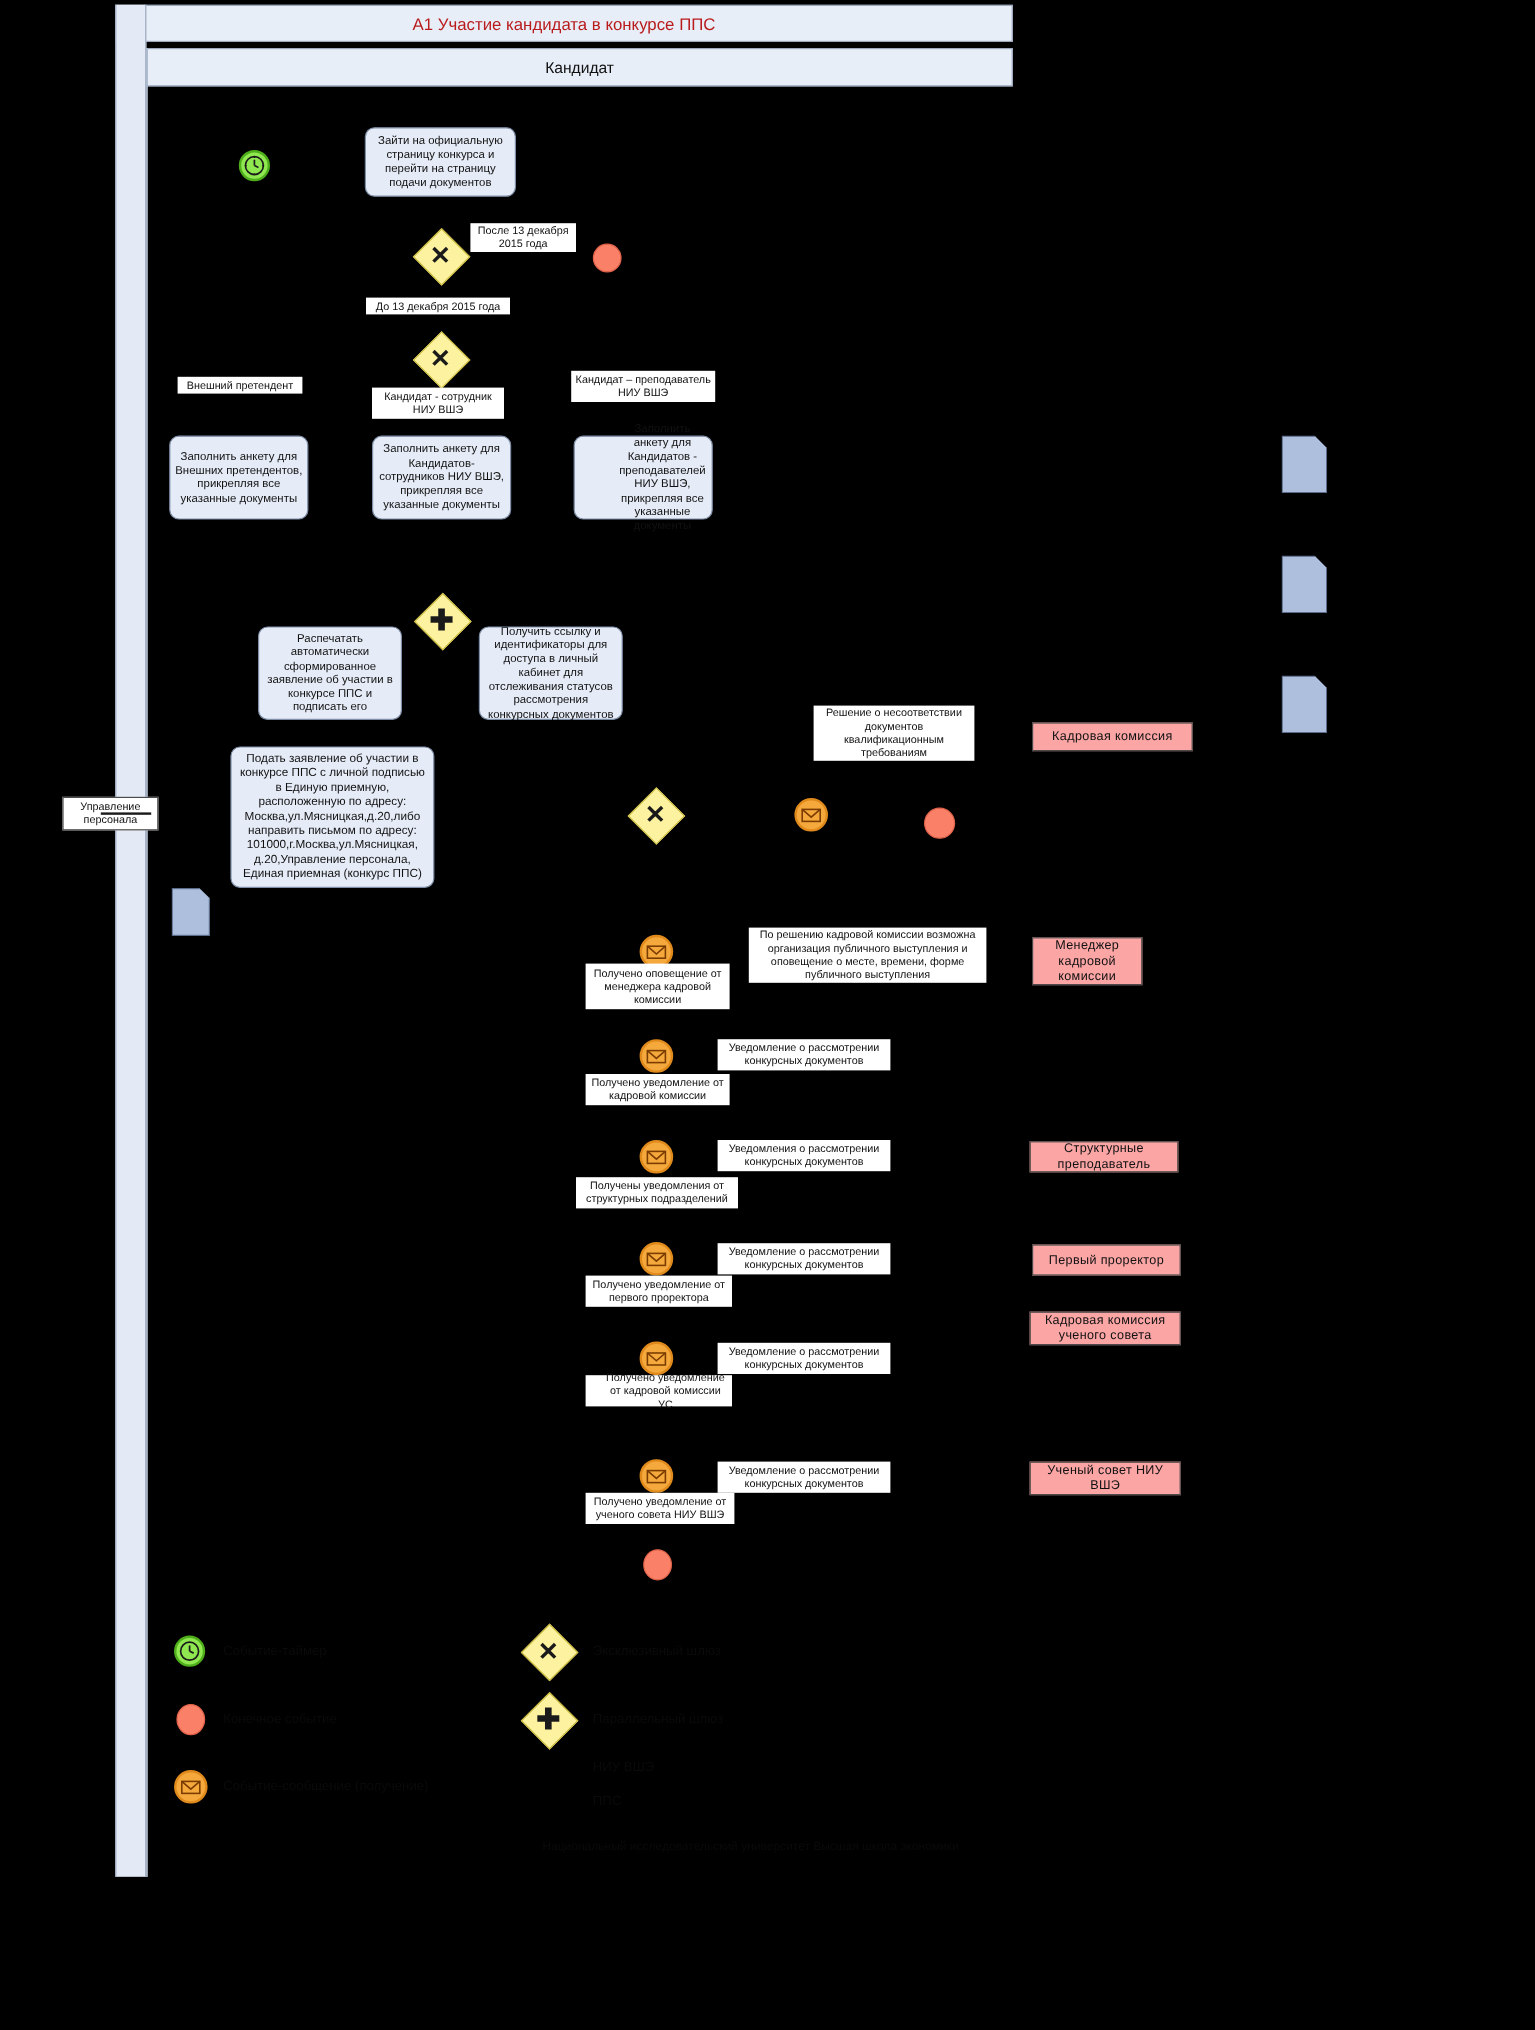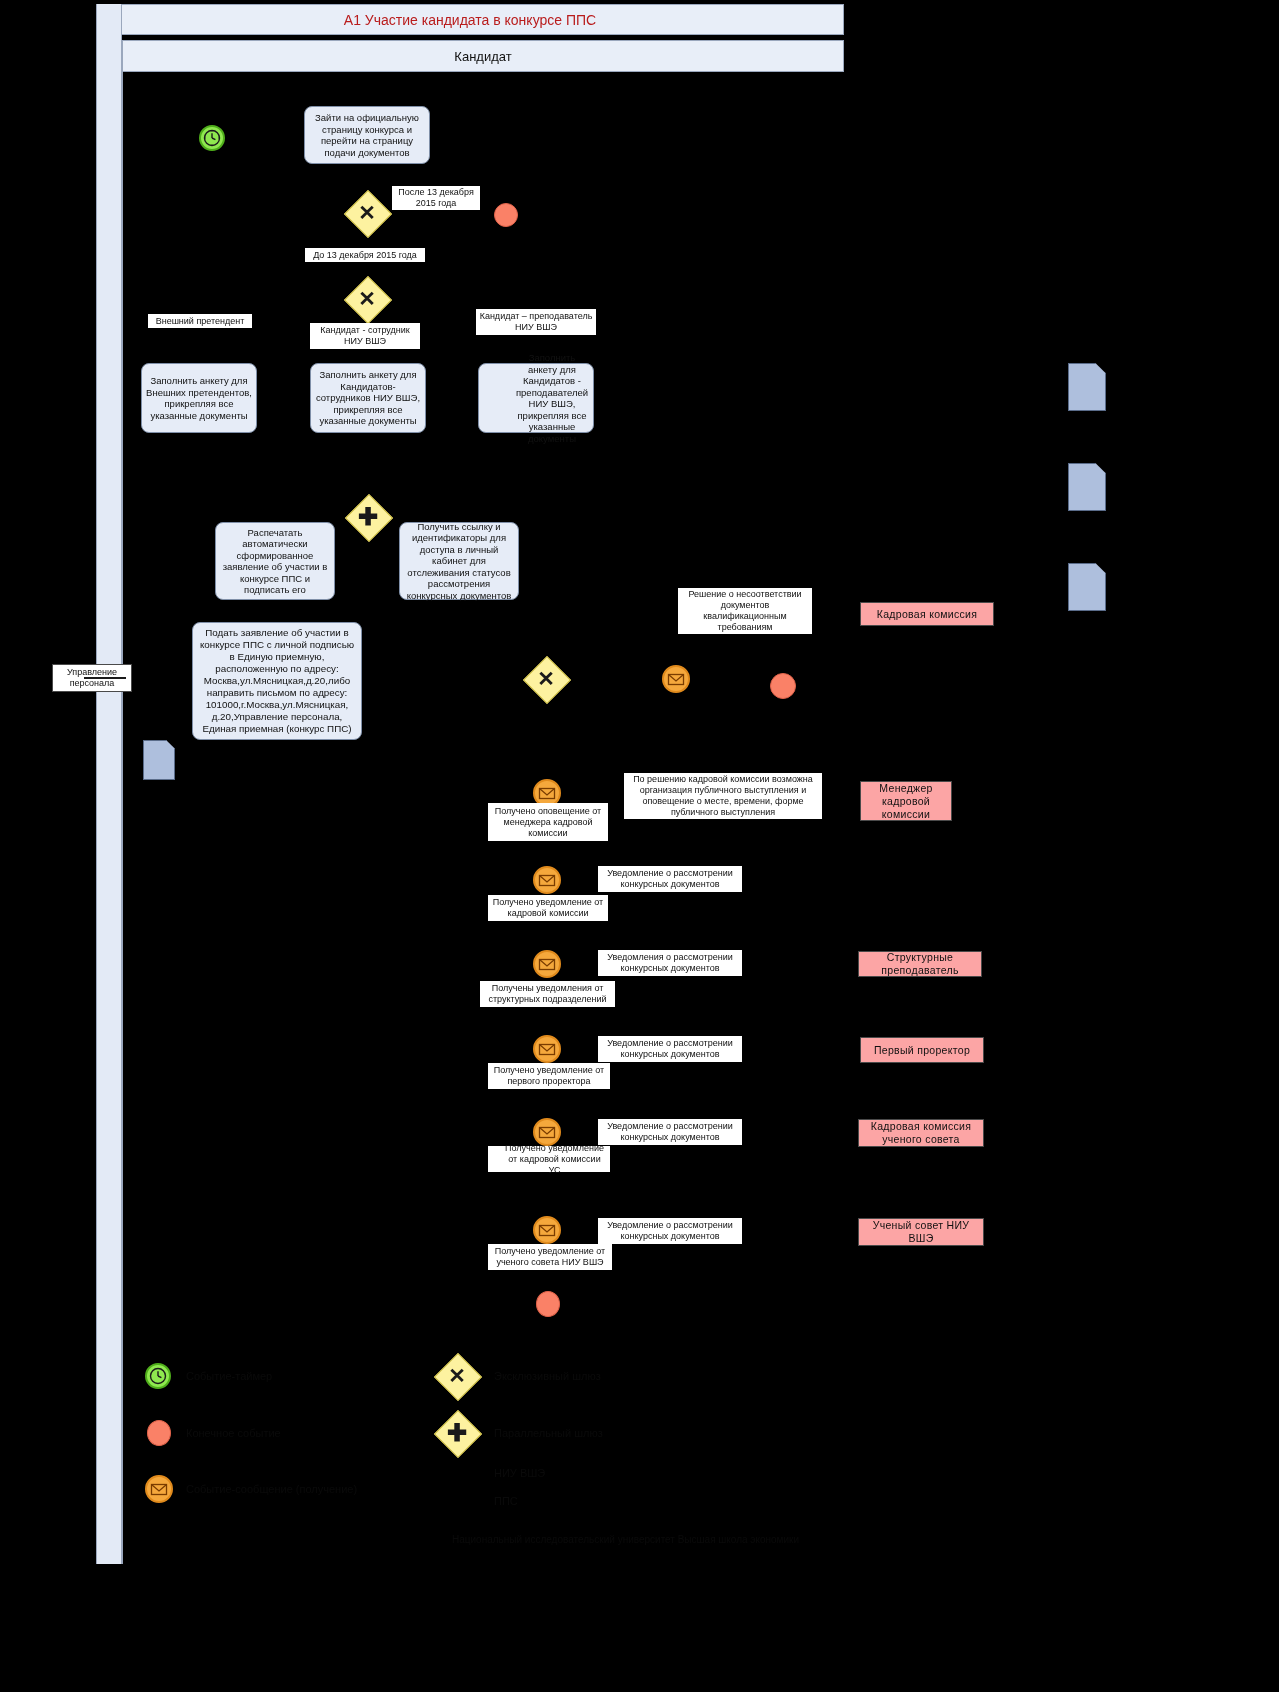--- a/index.html
+++ b/index.html
@@ -276,21 +276,21 @@
   <div class="abs role" style="left:860px; top:1037px; width:124px; height:26px;">Первый проректор</div>
 
   <div class="abs ev ev-msg" style="left:533px; top:1118px; width:28px; height:28px;">
     <svg width="24" height="24" viewBox="0 0 24 24">
       <rect x="4.5" y="7.5" width="15" height="10" fill="none" stroke="#7a3c00" stroke-width="1.3"></rect>
       <polyline points="4.5,7.5 12,14 19.5,7.5" fill="none" stroke="#7a3c00" stroke-width="1.3"></polyline>
     </svg>
   </div>
   <div class="abs labelbox" style="left:488px; top:1146px; width:122px; height:26px;padding-left:13px;">Получено уведомление от кадровой комиссии УС</div>
   <div class="abs labelbox" style="left:598px; top:1119px; width:144px; height:26px;">Уведомление о рассмотрении конкурсных документов</div>
-  <div class="abs role" style="left:858px; top:1119px; width:126px; height:28px;">Кадровая комиссия ученого совета</div>
+  <div class="abs role" style="left:858px; top:1093px; width:126px; height:28px;">Кадровая комиссия ученого совета</div>
 
   <div class="abs ev ev-msg" style="left:533px; top:1216px; width:28px; height:28px;">
     <svg width="24" height="24" viewBox="0 0 24 24">
       <rect x="4.5" y="7.5" width="15" height="10" fill="none" stroke="#7a3c00" stroke-width="1.3"></rect>
       <polyline points="4.5,7.5 12,14 19.5,7.5" fill="none" stroke="#7a3c00" stroke-width="1.3"></polyline>
     </svg>
   </div>
   <div class="abs labelbox" style="left:488px; top:1244px; width:124px; height:26px;">Получено уведомление от ученого совета НИУ ВШЭ</div>
   <div class="abs labelbox" style="left:598px; top:1218px; width:144px; height:26px;">Уведомление о рассмотрении конкурсных документов</div>
   <div class="abs role" style="left:858px; top:1218px; width:126px; height:28px;">Ученый совет НИУ ВШЭ</div>

